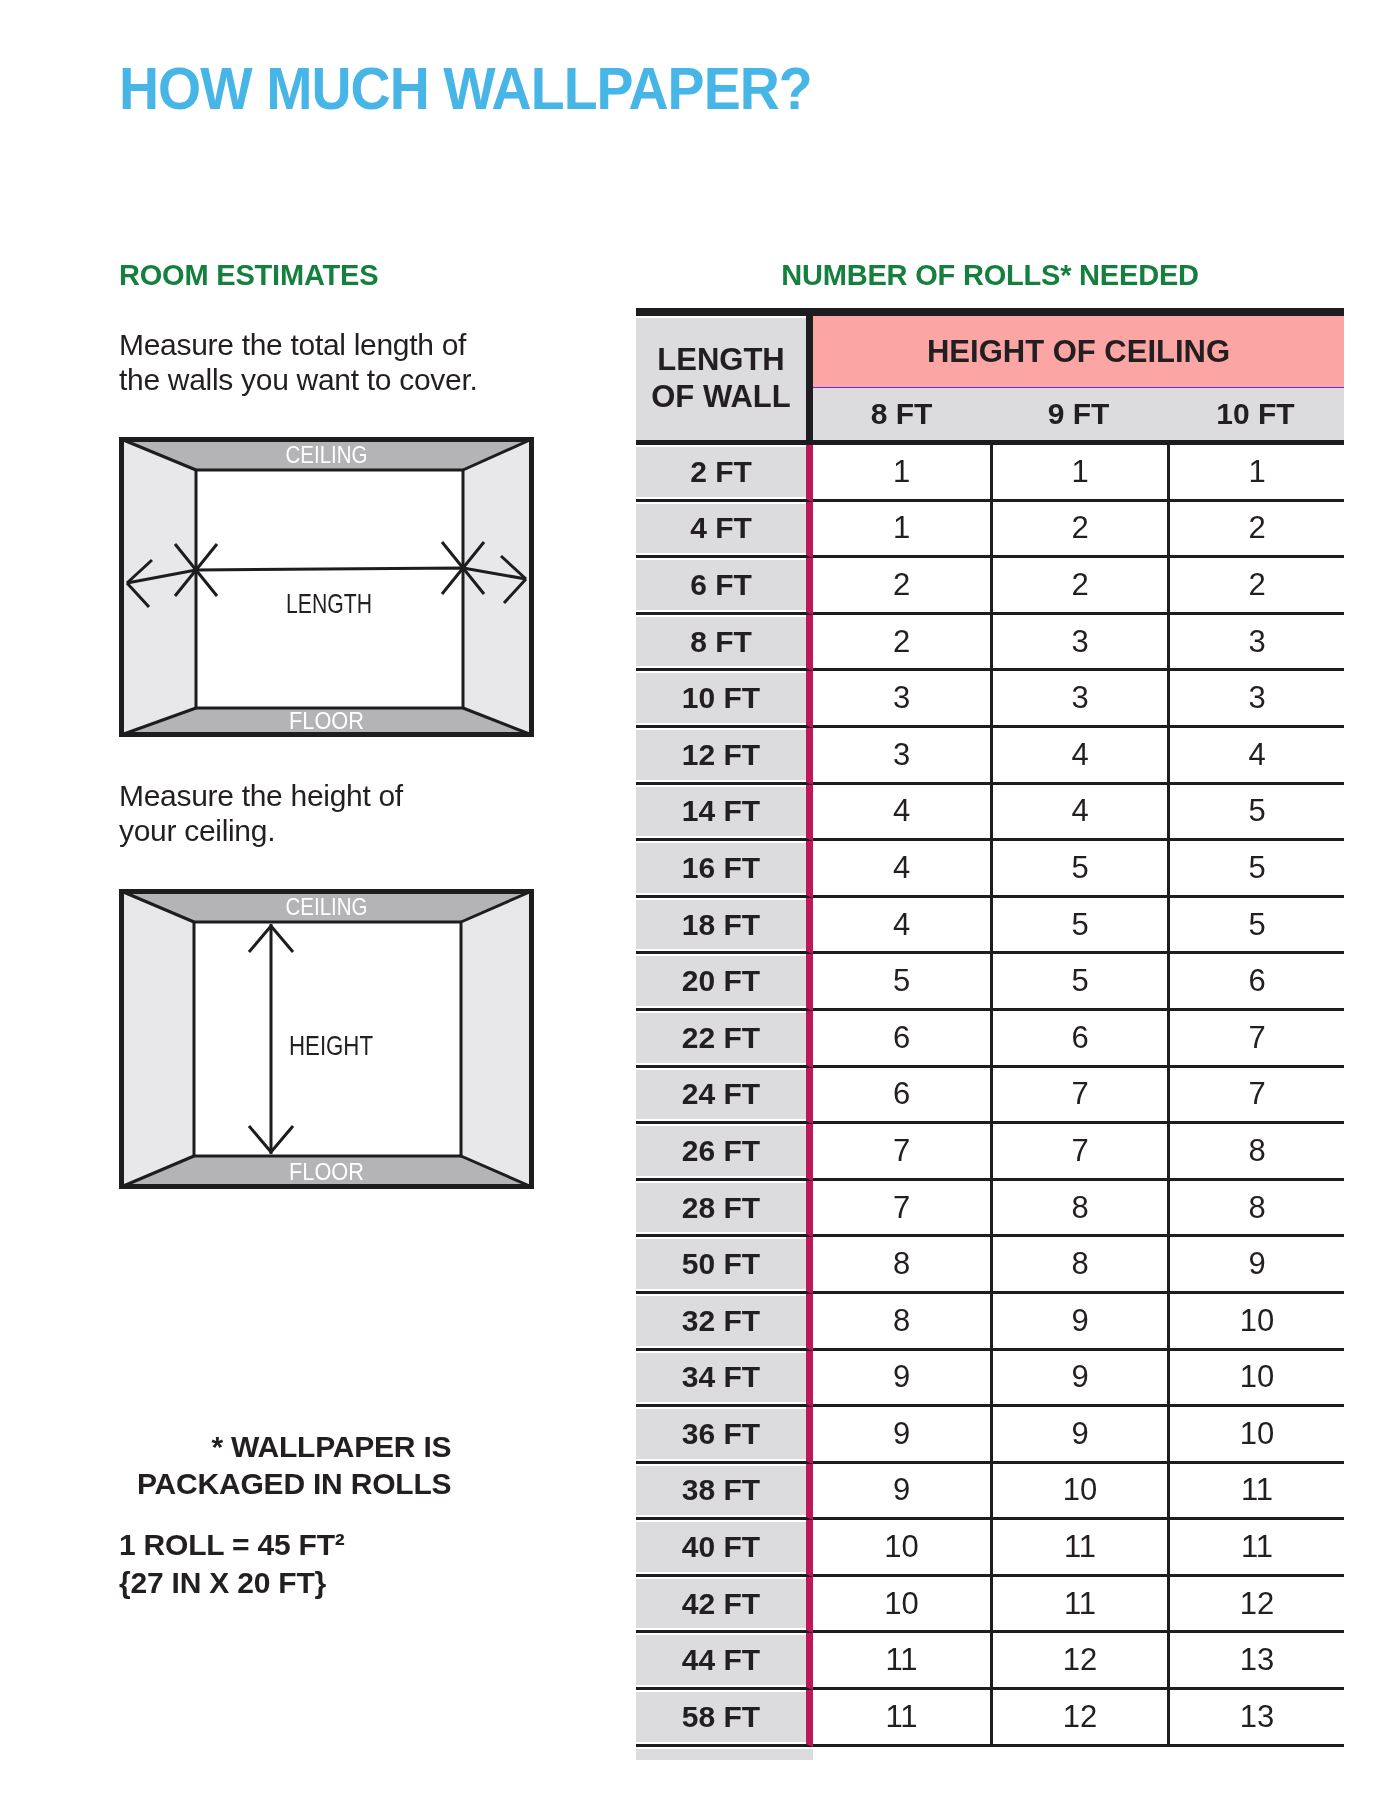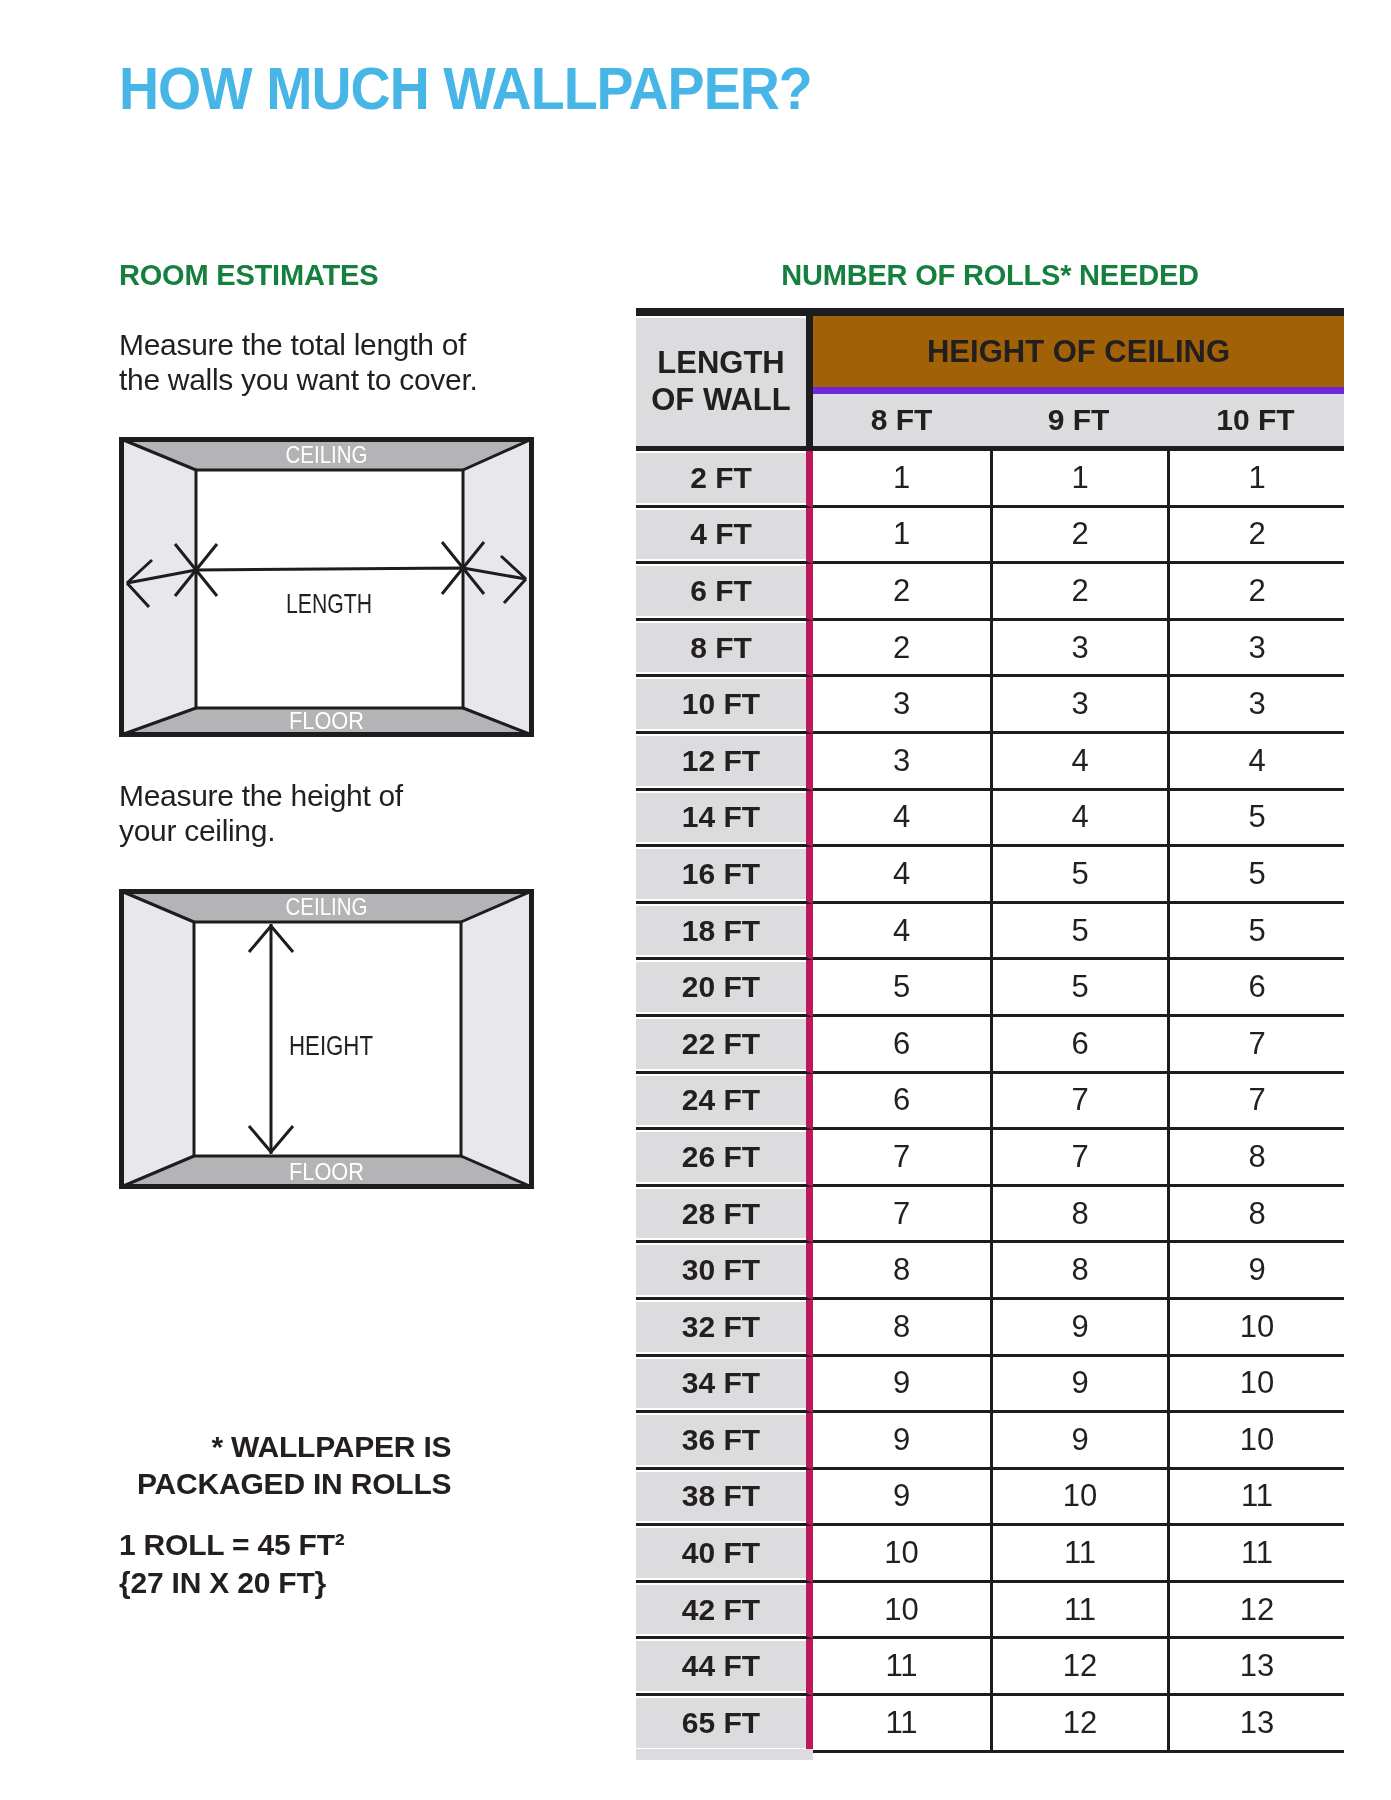--- a/index.html
+++ b/index.html
@@ -48,21 +48,21 @@
   }
   table.rolls th, table.rolls td {
     padding:0; text-align:center; vertical-align:middle; overflow:hidden;
   }
   th.corner {
     background:#dcdcde; border-right:7px solid #1d1d1f; border-bottom:5px solid #1d1d1f;
     font-size:31px; font-weight:bold; line-height:37px; white-space:pre-line;
     box-shadow: inset 0 2px 0 #fff;
   }
   th.group {
-    background:#a16207; border-bottom:7px solid #6d28d9; height:71px;
+    background:#fca5a5; border-bottom:1px solid #6d28d9; height:71px;
     font-size:31px; font-weight:bold;
   }
   th.colhead {
     background:#dcdcde; border-bottom:5px solid #1d1d1f; height:52px;
     font-size:30px; font-weight:bold;
   }
   tbody th.rowhead {
     background:#dcdcde; border-right:7px solid #be185d; border-bottom:3px solid #1d1d1f;
     font-size:30px; font-weight:bold; height:53.6px;
     box-shadow: inset 0 2px 0 #fff, inset 0 -2px 0 #fff;
@@ -224,21 +224,21 @@
       <td>7</td>
       <td>8</td>
     </tr>
         <tr>
       <th class="rowhead" scope="row">28 FT</th>
       <td>7</td>
       <td>8</td>
       <td>8</td>
     </tr>
         <tr>
-      <th class="rowhead" scope="row">30 FT</th>
+      <th class="rowhead" scope="row">50 FT</th>
       <td>8</td>
       <td>8</td>
       <td>9</td>
     </tr>
         <tr>
       <th class="rowhead" scope="row">32 FT</th>
       <td>8</td>
       <td>9</td>
       <td>10</td>
     </tr>
@@ -272,21 +272,21 @@
       <td>11</td>
       <td>12</td>
     </tr>
         <tr>
       <th class="rowhead" scope="row">44 FT</th>
       <td>11</td>
       <td>12</td>
       <td>13</td>
     </tr>
         <tr>
-      <th class="rowhead" scope="row">65 FT</th>
+      <th class="rowhead" scope="row">58 FT</th>
       <td>11</td>
       <td>12</td>
       <td>13</td>
     </tr>
       </tbody>
   </table>
   <div class="stub"></div>
 
 </div>
 

